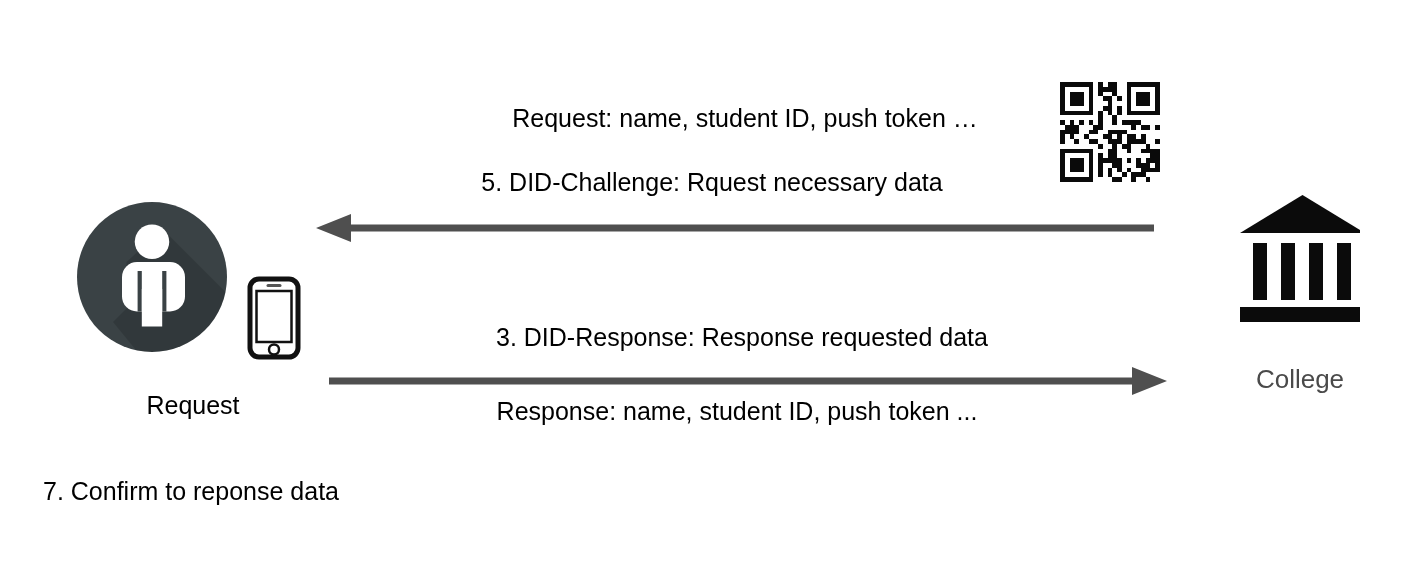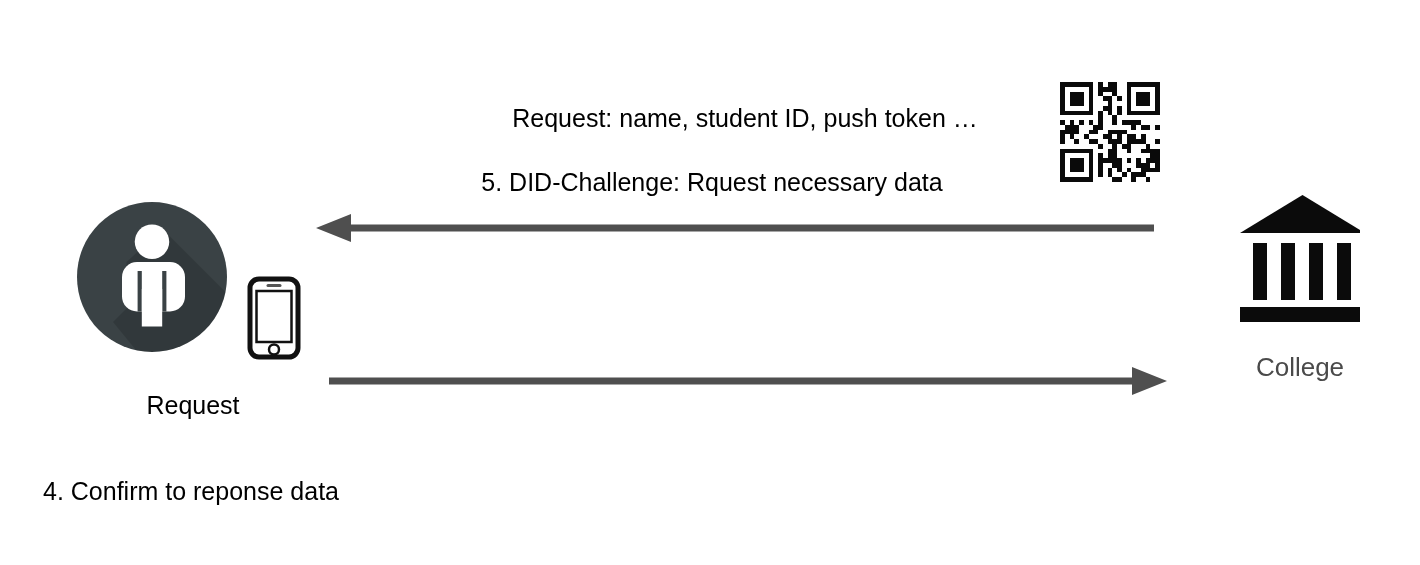--- a/index.html
+++ b/index.html
@@ -31,21 +31,21 @@
     transform: translateX(-50%);
   }
   .msg.left-anchored { transform: none; }
   .actor-label {
     position: absolute;
     font-size: 25px;
     color: var(--message-text);
     white-space: nowrap;
     transform: translateX(-50%);
   }
-  .actor-label.college { color: var(--college-label); font-size: 26px; }
+  .actor-label.college { color: var(--college-label); font-size: 26px; margin-top: 12px; }
   .icon-abs { position: absolute; }
   .arrow-shaft { stroke: var(--arrow); stroke-width: 7; }
   .arrow-head { fill: var(--arrow); }
   .college-part { fill: var(--college-icon); }
   .student-bg { fill: var(--student-circle); }
   .student-gap { fill: var(--student-circle); }
   .qr-module { fill: #0a0a0a; }
 </style>
 </head>
 <body>
@@ -308,33 +308,35 @@
 
   <svg class="icon-abs" style="left:247px; top:276px;" width="54" height="84" viewBox="0 0 54 84">
     <rect x="3" y="3" width="48" height="78" rx="9" fill="#ffffff" stroke="#111111" stroke-width="5"></rect>
     <line x1="21" y1="9.5" x2="33" y2="9.5" stroke="#555555" stroke-width="3" stroke-linecap="round"></line>
     <rect x="9.5" y="15" width="35" height="51" fill="#ffffff" stroke="#111111" stroke-width="2.5"></rect>
     <circle cx="27" cy="73.5" r="5" fill="#ffffff" stroke="#111111" stroke-width="2.5"></circle>
   </svg>
 
   <div class="actor-label" style="left:193px; top:391px;">Request</div>
 
+  <div class="msg" style="left:742px; top:323px;">3. DID-Response: Response requested data</div>
 
   <svg class="icon-abs" style="left:327px; top:364px;" width="841" height="34" viewBox="0 0 841 34">
     <line class="arrow-shaft" x1="2" y1="17" x2="813" y2="17"></line>
     <polygon class="arrow-head" points="840,17 805,3 805,31"></polygon>
   </svg>
 
+  <div class="msg" style="left:737px; top:397px;">Response: name, student ID, push token ...</div>
 
   <svg class="icon-abs" style="left:1240px; top:195px;" width="125" height="127" viewBox="0 0 125 127">
     <polygon class="college-part" points="0,38 62.5,0 125,38"></polygon>
     <rect class="college-part" x="13" y="48" width="14" height="57"></rect>
     <rect class="college-part" x="41" y="48" width="14" height="57"></rect>
     <rect class="college-part" x="69" y="48" width="14" height="57"></rect>
     <rect class="college-part" x="97" y="48" width="14" height="57"></rect>
     <rect class="college-part" x="0" y="112" width="125" height="15"></rect>
   </svg>
 
   <div class="actor-label college" style="left:1300px; top:352px;">College</div>
 
-  <div class="msg left-anchored" style="left:43px; top:477px;">4. Confirm to reponse data</div>
+  <div class="msg left-anchored" style="left:43px; top:477px;">7. Confirm to reponse data</div>
 
 </div>
 
 </body></html>

